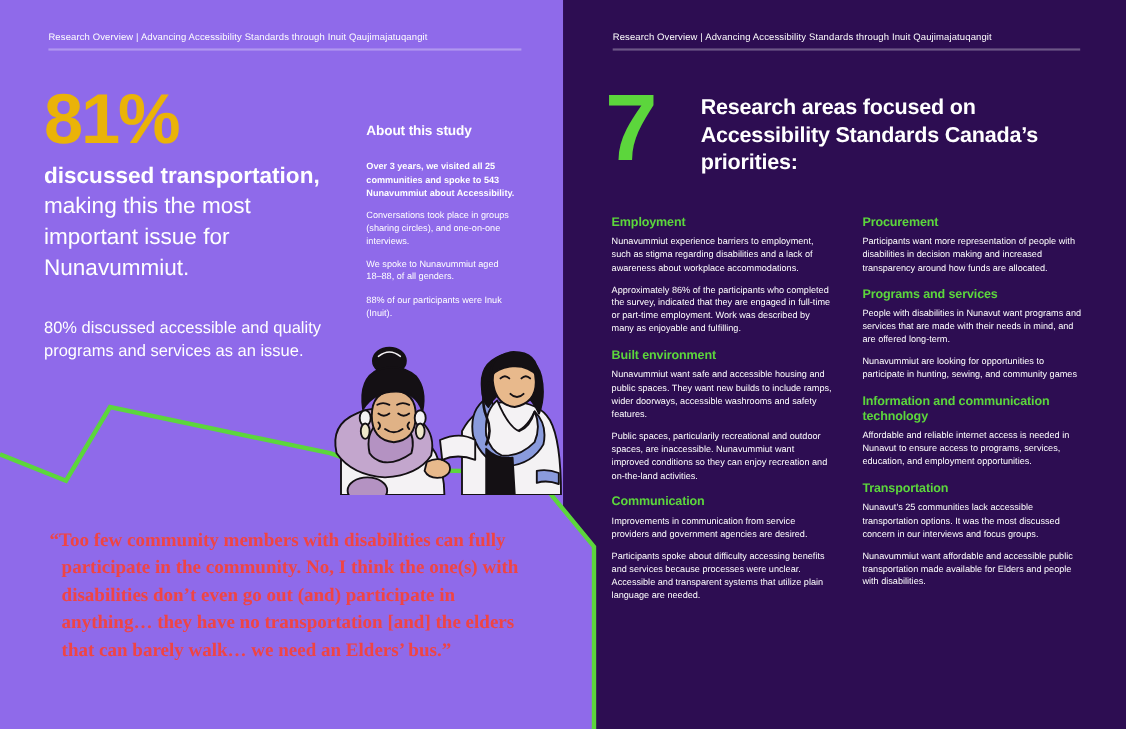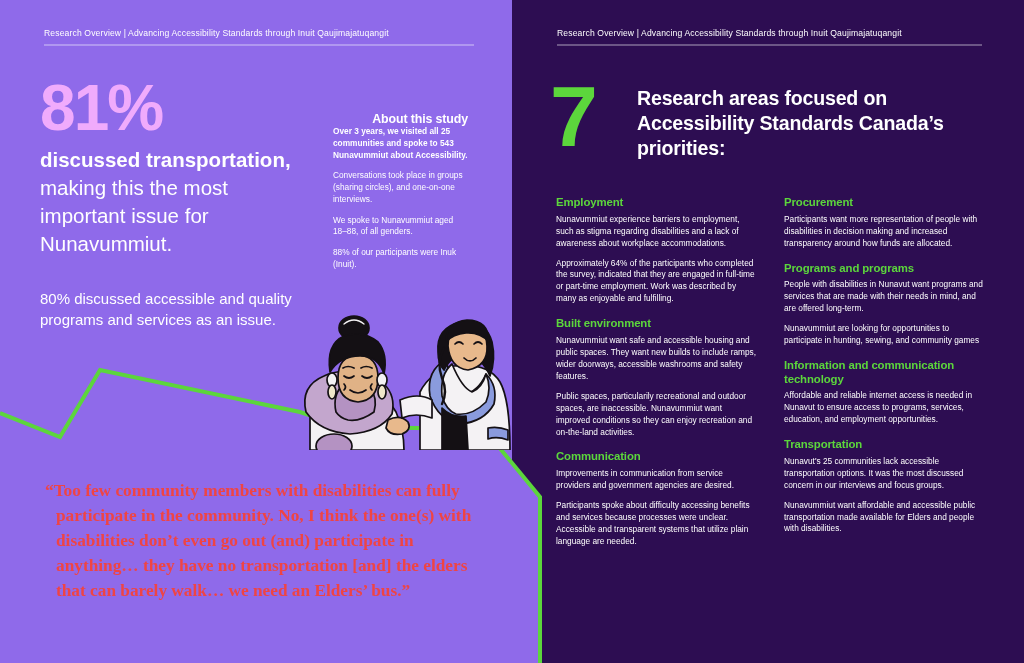--- a/index.html
+++ b/index.html
@@ -42,38 +42,38 @@
   }
   .hdr-rule {
     position:absolute;
     height:2px;
     background:rgba(255,255,255,0.30);
   }
 
   
   .bignum {
     position:absolute; left:40px; top:76px;
-    font-size:64px; font-weight:bold; color:#f0abfc;
+    font-size:64px; font-weight:bold; color:#eab308;
     letter-spacing:-0.03em; line-height:1;
   }
   .headline {
     position:absolute; left:40px; top:146px; width:270px;
     font-size:20.5px; line-height:1.36; color:#fff; font-weight:300;
   }
   .headline b { font-weight:bold; }
   .subline {
     position:absolute; left:40px; top:288px; width:260px;
     font-size:15px; line-height:1.42; color:#fff; font-weight:400;
   }
 
   
   .about {
     position:absolute; left:333px; top:112px; width:135px; color:#fff;
   }
-  .about h3 { font-size:12.4px; font-weight:bold; margin-bottom:0; letter-spacing:-0.01em;text-align:right; }
+  .about h3 { font-size:12.4px; font-weight:bold; margin-bottom:20px; letter-spacing:-0.01em; }
   .about p { font-size:8.3px; line-height:1.42; margin-bottom:9px; }
   .about p.b { font-weight:bold; }
 
   
   .quote {
     position:absolute; left:56px; top:479px; width:420px;
     font-family:"Liberation Serif", serif;
     font-size:17.3px; line-height:1.44; color:#ef4444; font-weight:bold;
   }
   .quote .qm { margin-left:-11px; }
@@ -208,21 +208,21 @@
 
   <div class="seven">7</div>
   <div class="r-title">Research areas focused on Accessibility Standards Canada’s priorities:</div>
 
   <div class="cols">
     <div class="col">
 
       <div class="area">
         <h4>Employment</h4>
         <p>Nunavummiut experience barriers to employment, such as stigma regarding disabilities and a lack of awareness about workplace accommodations.</p>
-        <p>Approximately 64% of the participants who completed the survey, indicated that they are engaged in full-time or part-time employment. Work was described by many as enjoyable and fulfilling.</p>
+        <p>Approximately 86% of the participants who completed the survey, indicated that they are engaged in full-time or part-time employment. Work was described by many as enjoyable and fulfilling.</p>
       </div>
 
       <div class="area">
         <h4>Built environment</h4>
         <p>Nunavummiut want safe and accessible housing and public spaces. They want new builds to include ramps, wider doorways, accessible washrooms and safety features.</p>
         <p>Public spaces, particularily recreational and outdoor spaces, are inaccessible. Nunavummiut want improved conditions so they can enjoy recreation and on-the-land activities.</p>
       </div>
 
       <div class="area">
         <h4>Communication</h4>
@@ -233,21 +233,21 @@
     </div>
 
     <div class="col right">
 
       <div class="area">
         <h4>Procurement</h4>
         <p>Participants want more representation of people with disabilities in decision making and increased transparency around how funds are allocated.</p>
       </div>
 
       <div class="area">
-        <h4>Programs and programs</h4>
+        <h4>Programs and services</h4>
         <p>People with disabilities in Nunavut want programs and services that are made with their needs in mind, and are offered long-term.</p>
         <p>Nunavummiut are looking for opportunities to participate in hunting, sewing, and community games</p>
       </div>
 
       <div class="area">
         <h4>Information and communication technology</h4>
         <p>Affordable and reliable internet access is needed in Nunavut to ensure access to programs, services, education, and employment opportunities.</p>
       </div>
 
       <div class="area">

